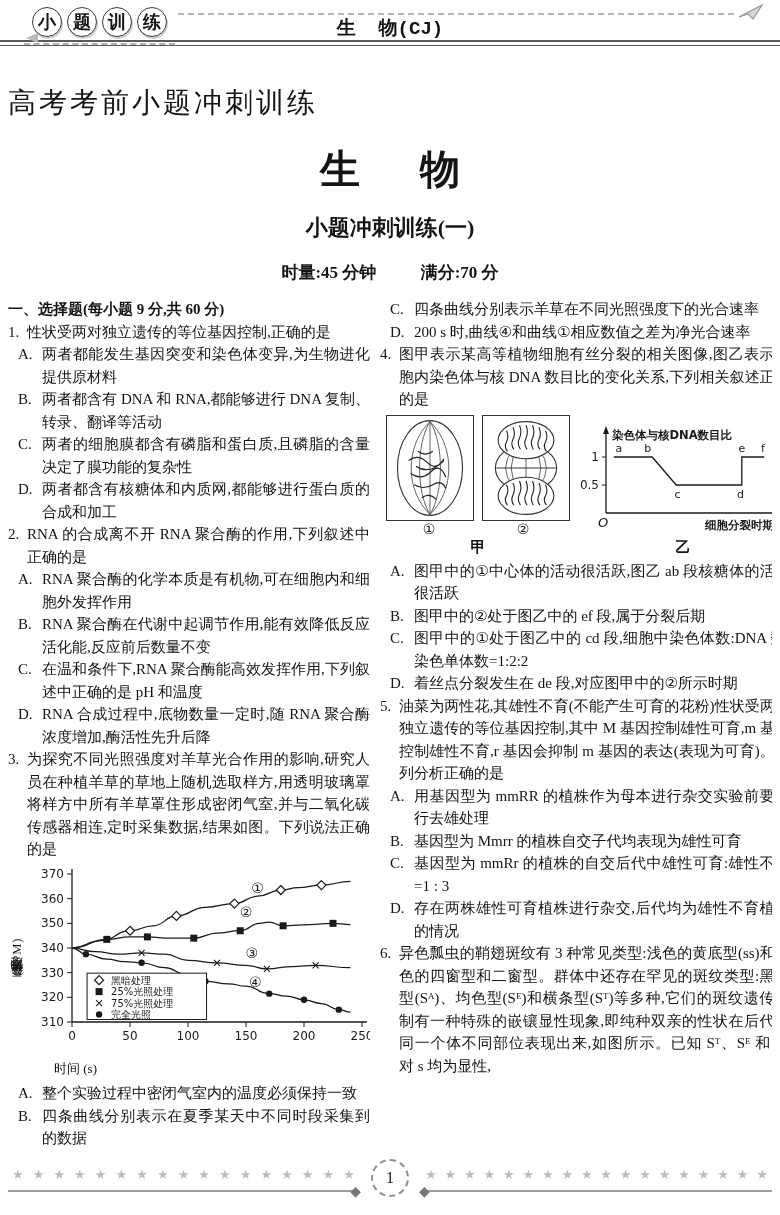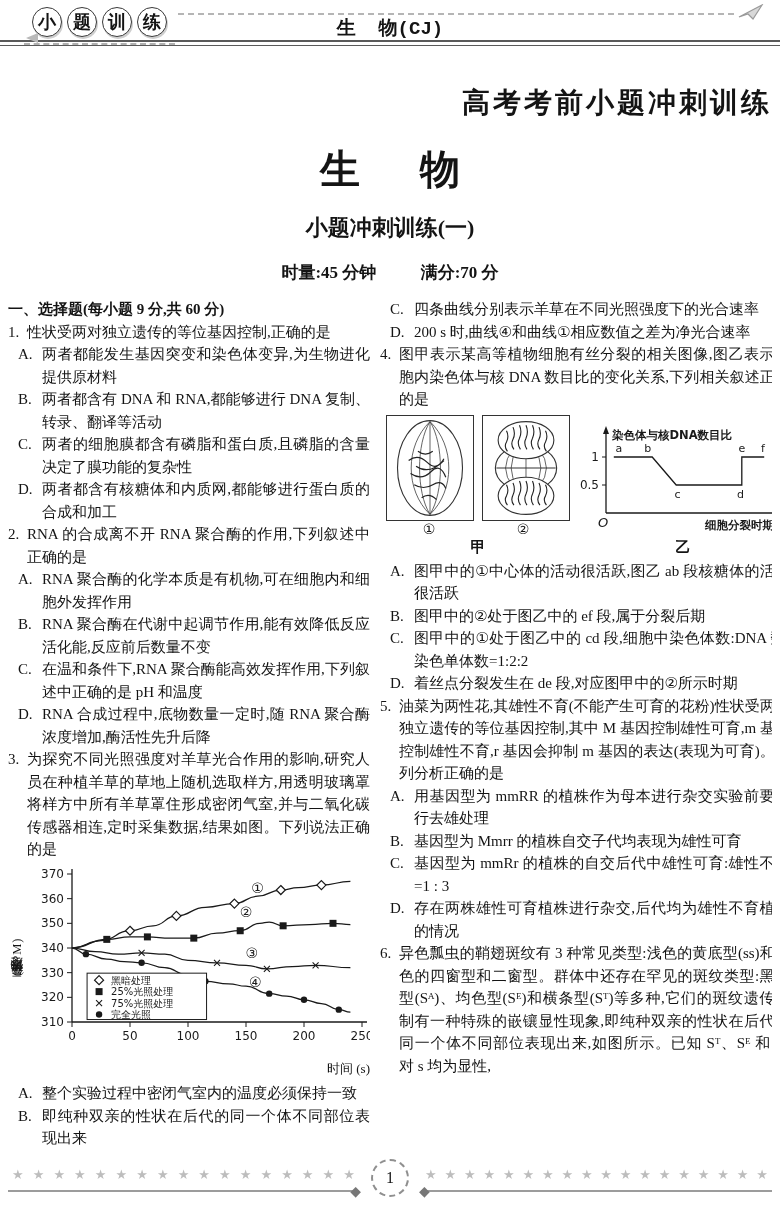--- a/index.html
+++ b/index.html
@@ -17,21 +17,21 @@
   .logo-circle{width:28px;height:28px;border:1.6px solid #3a3a3a;border-radius:50%;
     display:flex;align-items:center;justify-content:center;font-size:18px;font-weight:bold;
     background:#fff;box-shadow:1px 2px 0 #cfcfcf;}
   .hand{position:absolute;left:2px;top:28px;width:0;height:0;border-top:5px solid transparent;
     border-bottom:5px solid transparent;border-right:12px solid #b9b9b9;}
   .header-course{position:absolute;top:15px;left:0;right:0;text-align:center;
     font-weight:bold;font-size:19px;white-space:pre;font-family:Liberation Mono, monospace;}
   .double-rule{position:absolute;bottom:0;left:-8px;right:-8px;height:3px;
     border-top:2.5px solid #5a5a5a;border-bottom:1.5px solid #5a5a5a;}
   
-  .title-main{text-align:right;font-size:28px;font-weight:bold;letter-spacing:3px;margin-top:38px;}
+  .title-main{text-align:left;font-size:28px;font-weight:normal;letter-spacing:3px;margin-top:38px;}
   .title-subject{text-align:center;font-size:40px;font-weight:bold;margin-top:20px;white-space:pre;}
   .title-sub{text-align:center;font-size:22px;font-weight:bold;margin-top:16px;}
   .title-info{text-align:center;font-size:17px;font-weight:bold;margin-top:18px;}
   .title-info span{margin:0 20px;text-align:right;}
   .fill-line{text-align:center;font-size:17px;font-weight:bold;margin-top:12px;}
   .fill-item{margin:0 18px;white-space:nowrap;}
   .blank{display:inline-block;width:96px;border-bottom:1.5px solid #222;height:14px;vertical-align:baseline;}
   
   .columns{display:flex;margin-top:14px;height:866px;overflow:hidden;}
   .col{font-size:15px;line-height:22.5px;text-align:justify;}
@@ -43,21 +43,21 @@
   .q-num{flex:0 0 19px;}
   .q-body{flex:1;text-align:justify;}
   .opt{display:flex;padding-left:10px;}
   .opt-label{flex:0 0 24px;}
   .opt-text{flex:1;text-align:justify;}
   
   .chart-block{margin:3px 0 2px 0;}
   .chart-row{display:flex;align-items:center;}
   .chart-ylabel{transform:rotate(180deg);writing-mode:vertical-rl;font-size:12.5px;
     height:176px;display:flex;align-items:center;justify-content:center;width:18px;letter-spacing:1px;}
-  .chart-xlabel{text-align:right;font-size:13px;padding-left:46px;margin-top:-2px;}
+  .chart-xlabel{text-align:left;font-size:13px;padding-left:46px;margin-top:-2px;}
   svg text{font-family:"DejaVu Sans","Liberation Sans",sans-serif;fill:#1a1a1a;}
   svg .ax{stroke:#1a1a1a;stroke-width:1.3;}
   svg .tick{stroke:#1a1a1a;stroke-width:1;}
   
   .fig4{display:flex;align-items:flex-end;margin:4px 0 4px 6px;}
   .fig4-cells{display:flex;flex-direction:column;align-items:center;margin-right:6px;}
   .fig4-cellrow{display:flex;gap:8px;}
   .cell-box{border:1.3px solid #333;background:#fff;}
   .fig4-celllabels{display:flex;gap:8px;width:100%;}
   .fig4-celllabels div{width:86px;text-align:center;font-size:14px;line-height:18px;}
@@ -230,21 +230,21 @@
         </div>
         <div class="chart-xlabel">时间 (s)</div>
       </div>
 
       <div class="opt">
           <span class="opt-label">A.</span>
           <span class="opt-text">整个实验过程中密闭气室内的温度必须保持一致</span>
         </div>
       <div class="opt">
           <span class="opt-label">B.</span>
-          <span class="opt-text">即纯种双亲的性状在后代的同一个体不同部位表现出来</span>
+          <span class="opt-text">四条曲线分别表示在夏季某天中不同时段采集到的数据</span>
         </div>
     </div>
 
     <div class="col-divider"></div>
 
     <div class="col col-right">
       <div class="opt">
           <span class="opt-label">C.</span>
           <span class="opt-text">四条曲线分别表示羊草在不同光照强度下的光合速率</span>
         </div>

